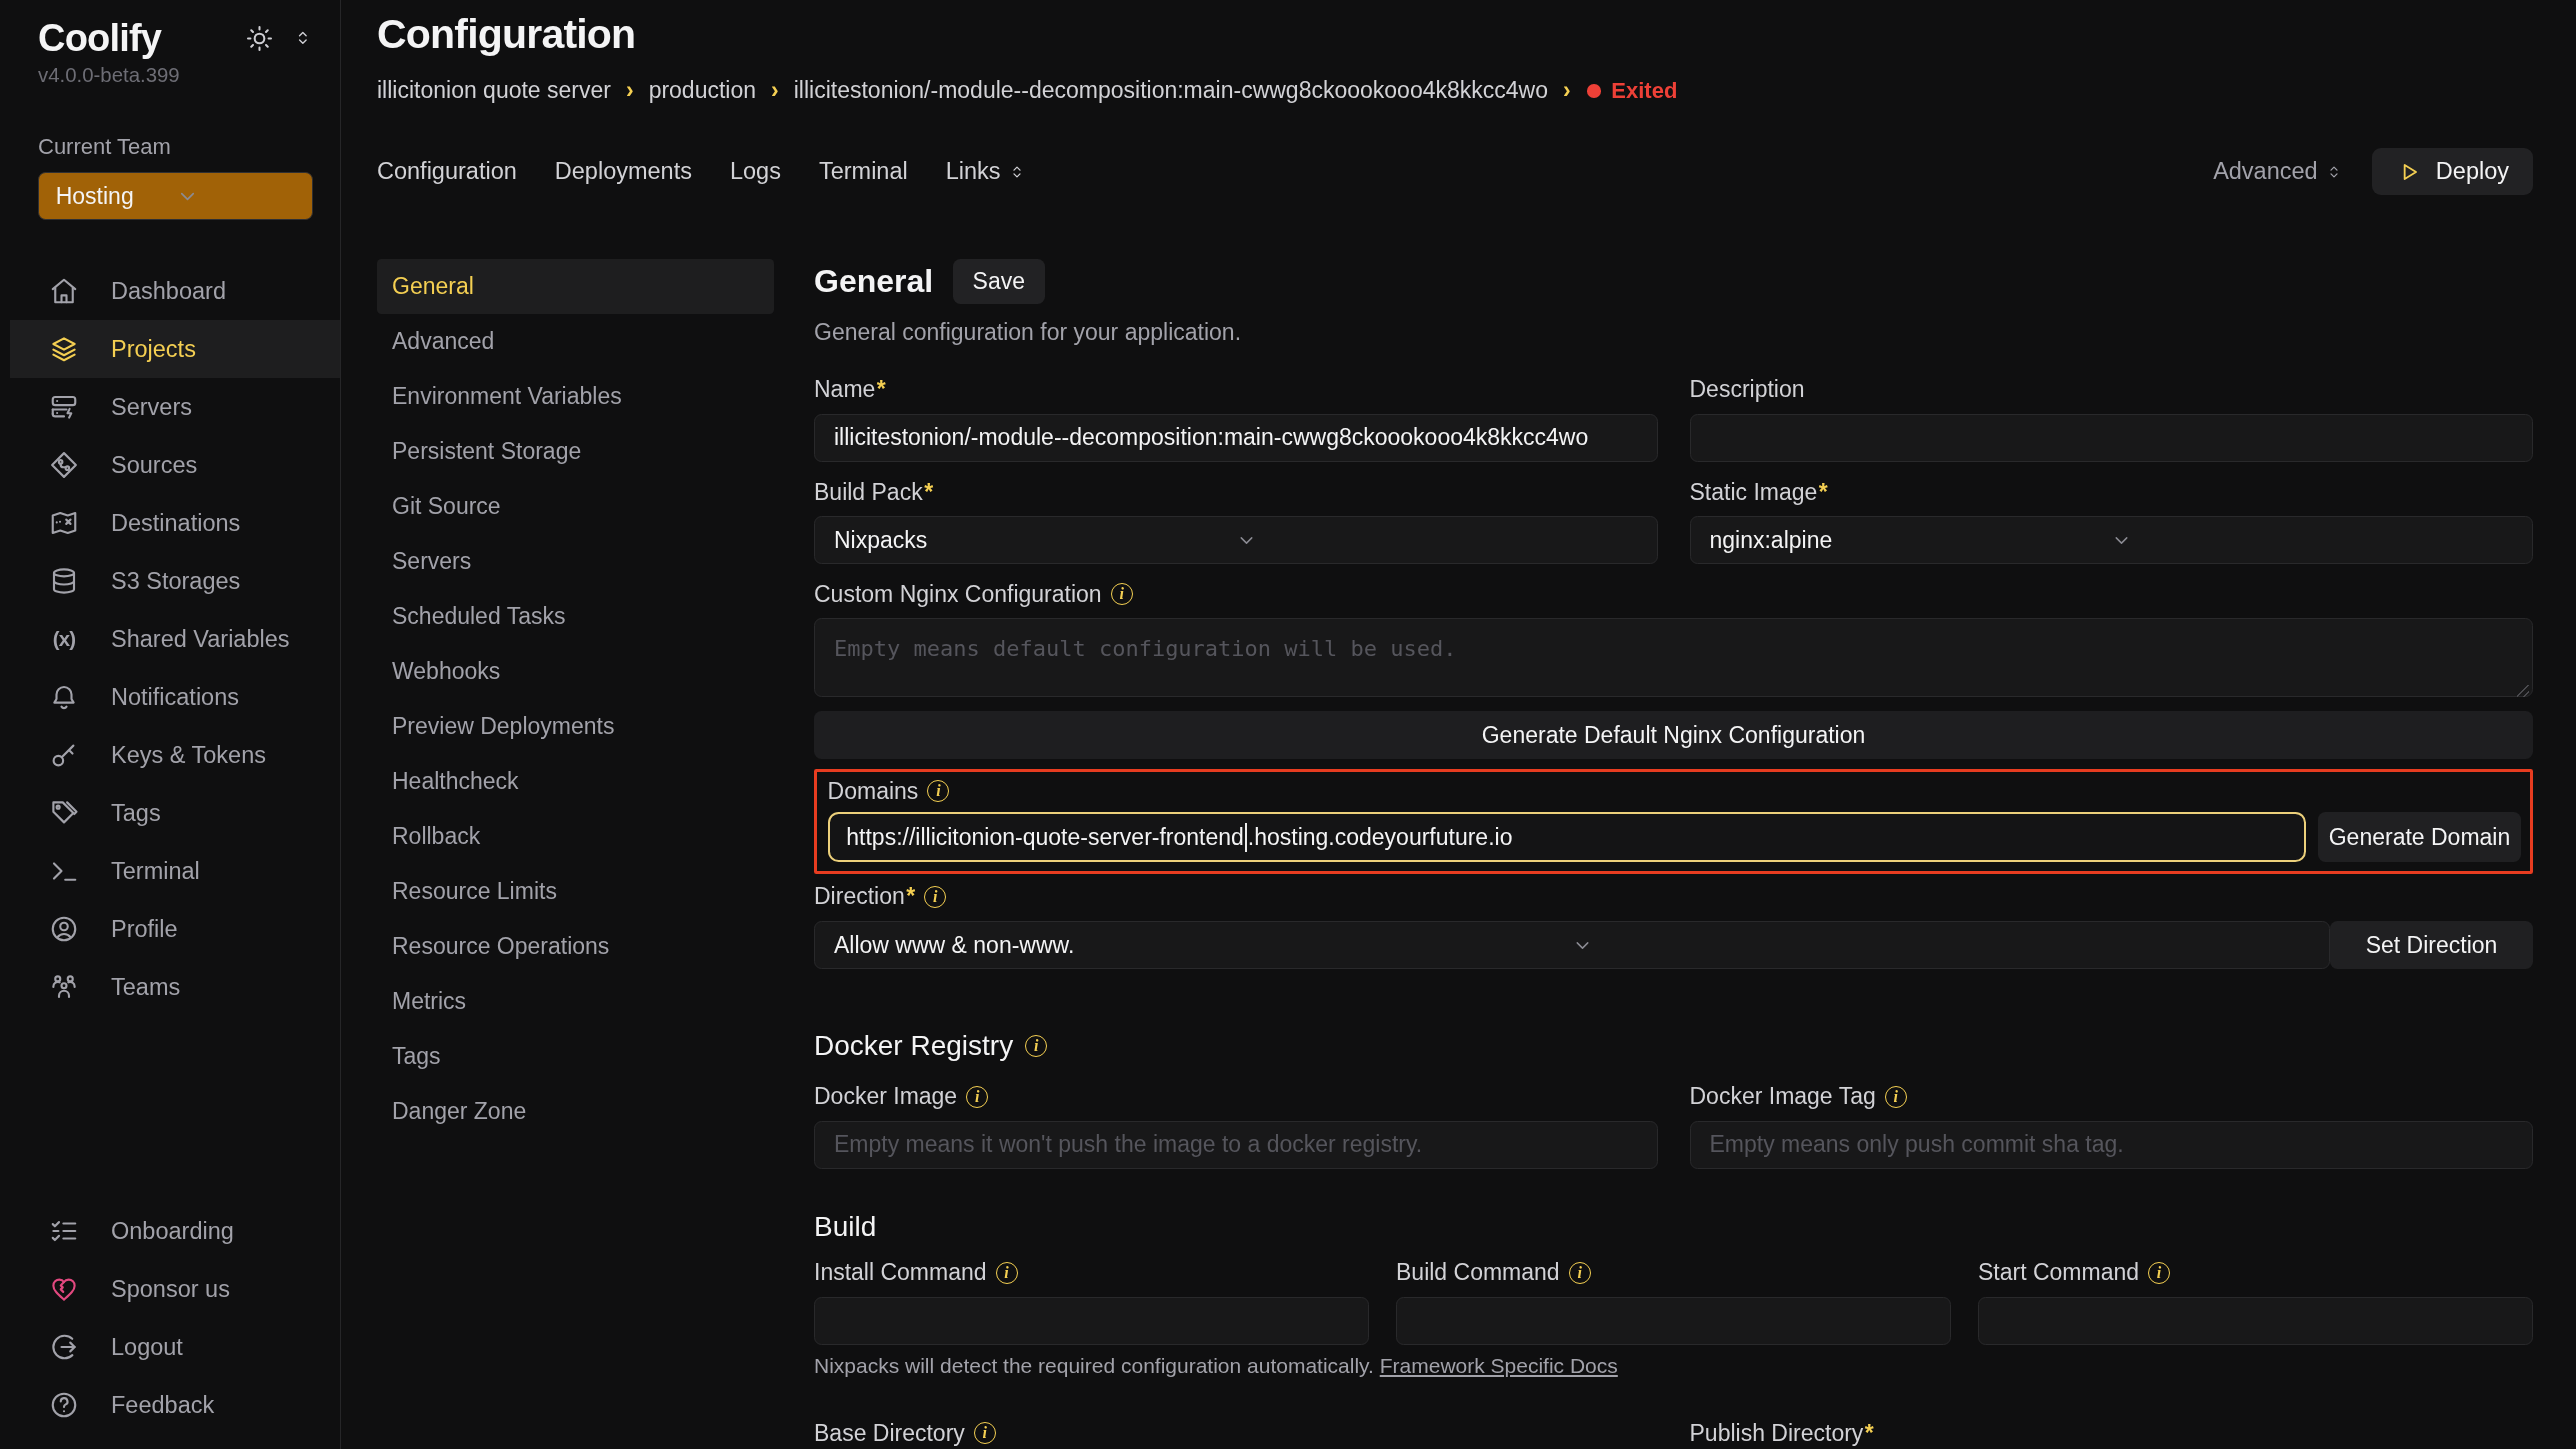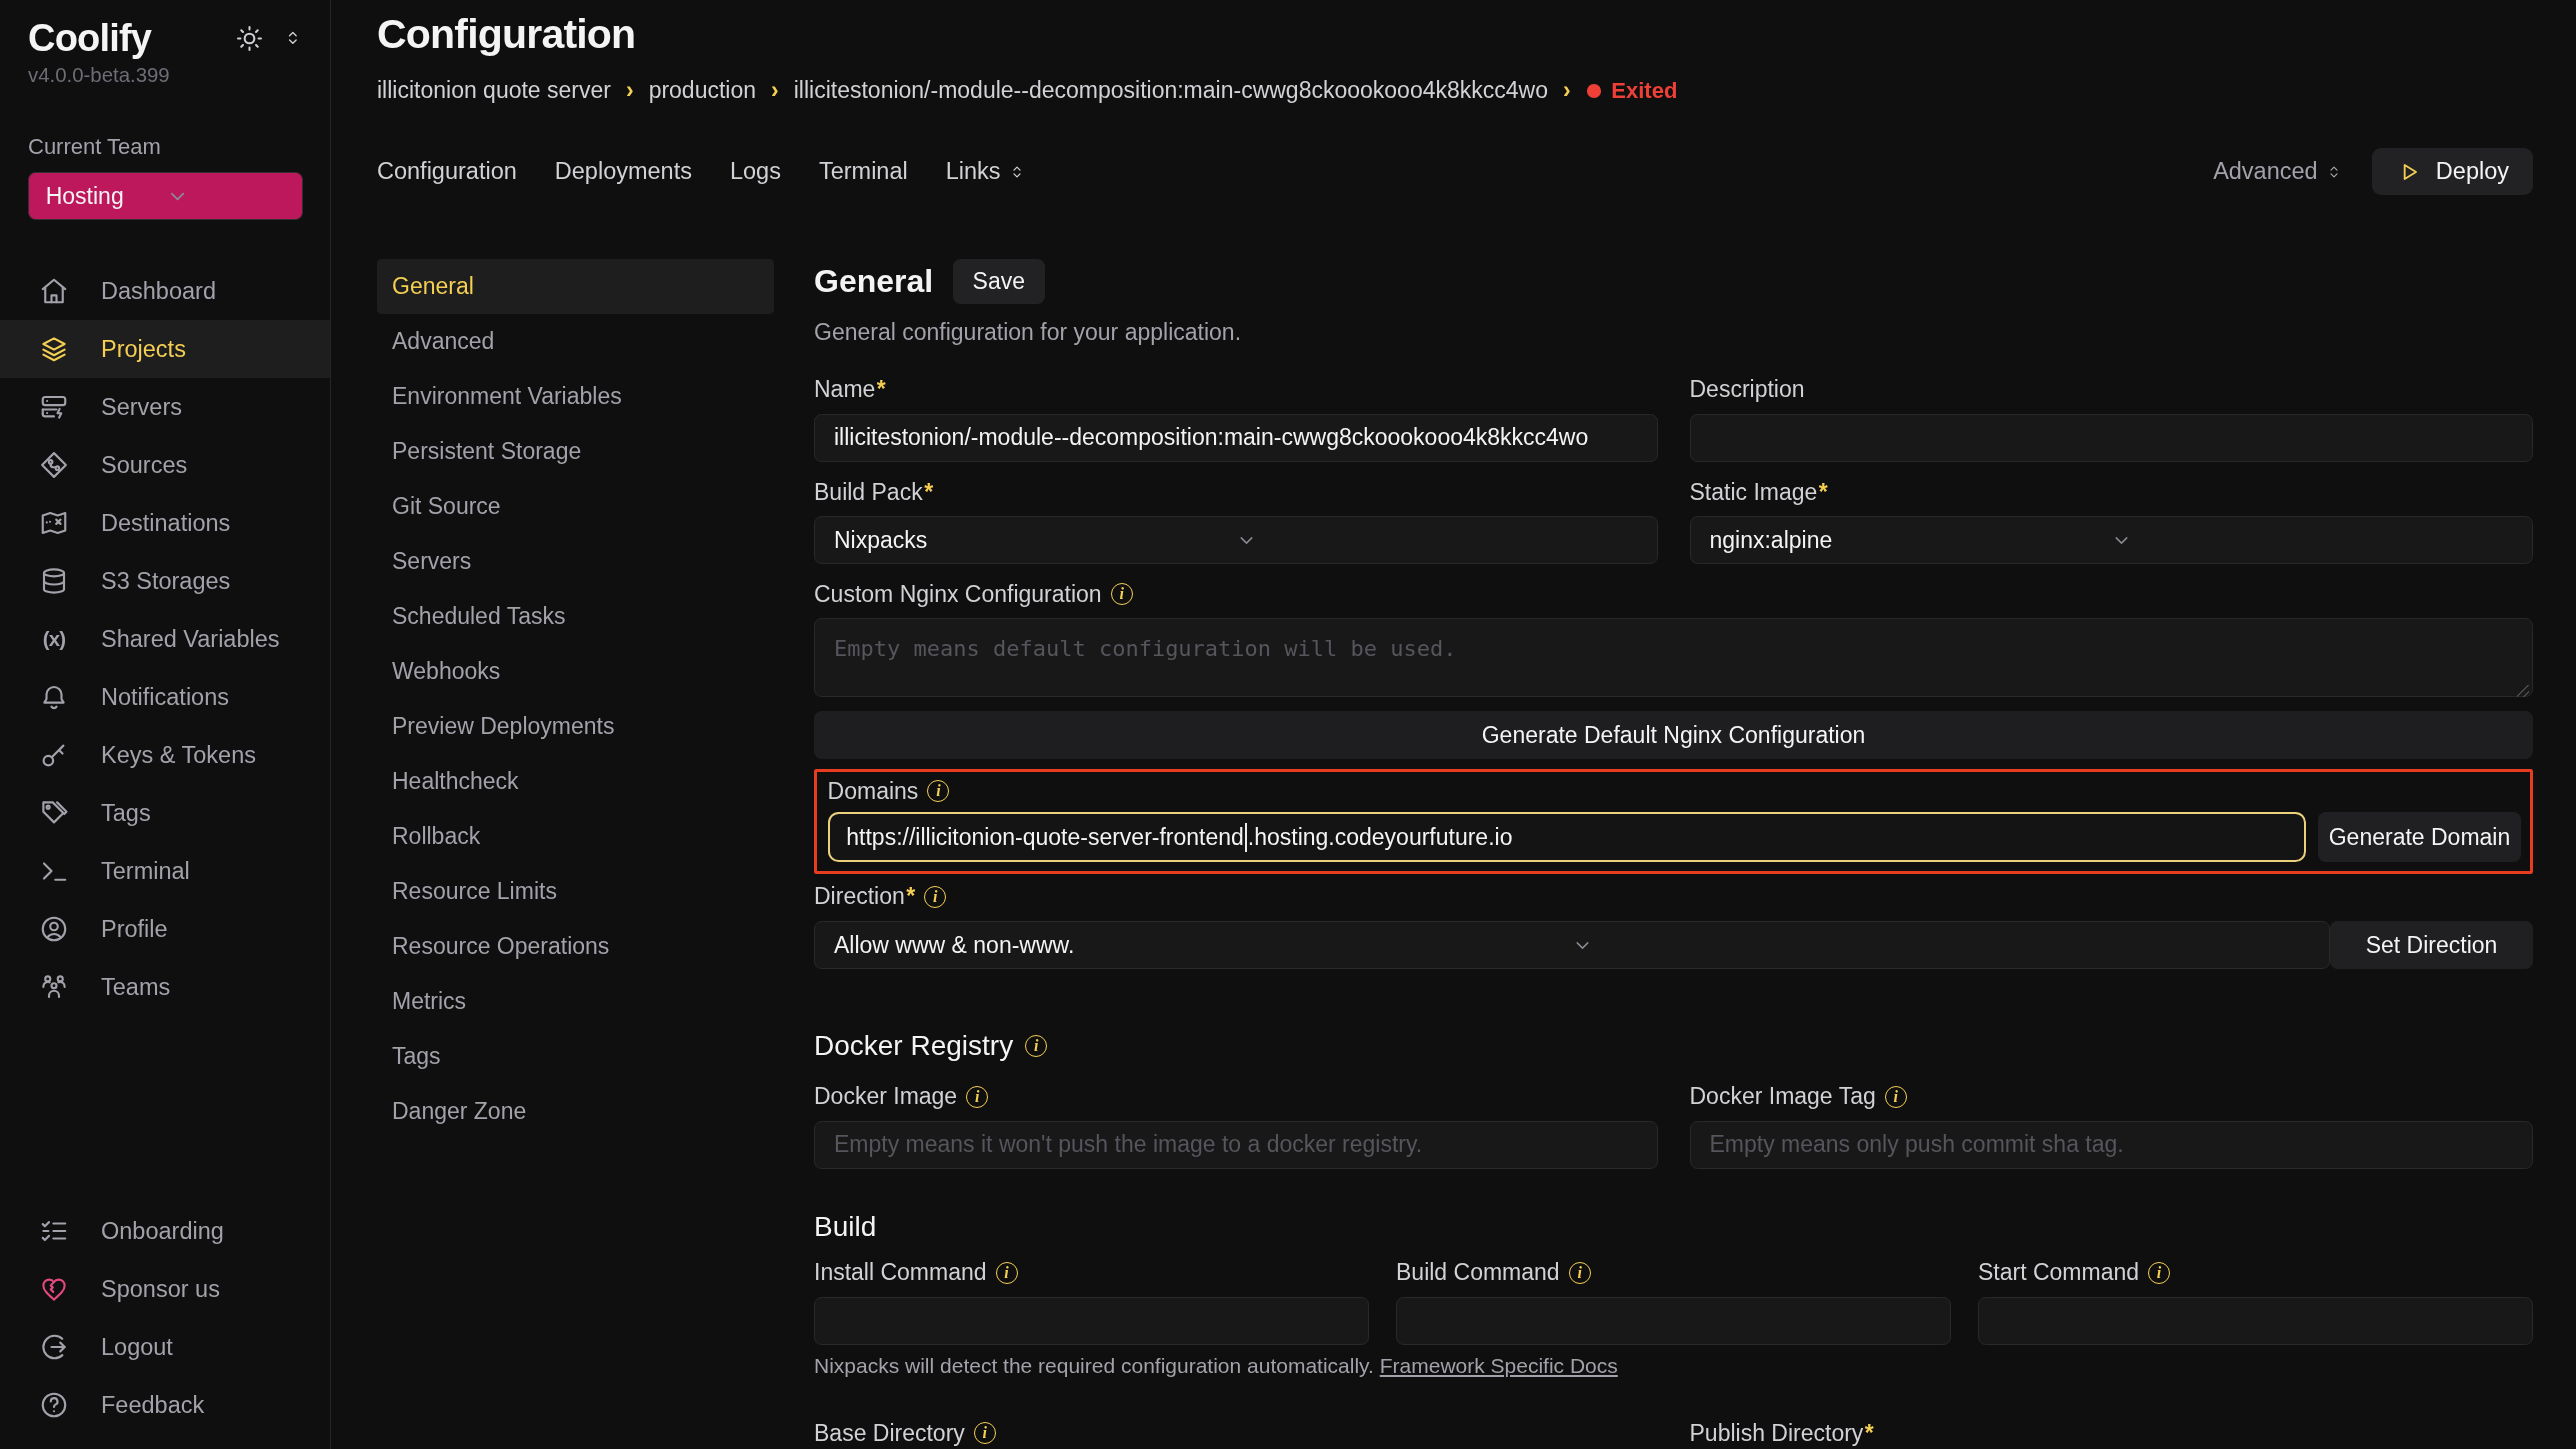--- a/index.html
+++ b/index.html
@@ -11,29 +11,29 @@
   *{box-sizing:border-box;margin:0;padding:0}
   html,body{background:var(--bg)}
   body{
     width:2576px;height:1449px;overflow:hidden;position:relative;
     font-family:"Liberation Sans","DejaVu Sans",sans-serif;color:var(--txt);
   }
   svg{display:block}
   .ic{stroke:currentColor;fill:none;stroke-width:1.7;stroke-linecap:round;stroke-linejoin:round}
 
   
-  .sidebar{position:absolute;left:0;top:0;bottom:0;width:331px;border-right:0.8px solid var(--border);
+  .sidebar{position:absolute;left:10px;top:0;bottom:0;width:331px;border-right:0.8px solid var(--border);
     display:flex;flex-direction:column;background:var(--bg)}
   .side-top{padding:16.7px 27px 0 28px}
   .logo-row{display:flex;align-items:center}
   .logo{font-size:38px;font-weight:800;letter-spacing:-0.8px;flex:1}
   .logo-icons{display:flex;align-items:center;gap:19.7px;color:#cfcfd4}
   .version{margin-top:4.5px;font-size:20.4px;color:var(--txt-4)}
   .team-label{margin-top:47px;font-size:22px;color:var(--txt-3)}
-  .team-select{margin-top:12px;height:48px;border:0.8px solid #2f2f32;border-radius:7.6px;background:#be185d;
+  .team-select{margin-top:12px;height:48px;border:0.8px solid #2f2f32;border-radius:7.6px;background:#a16207;
     display:flex;align-items:center;padding:0 16.7px;font-size:23px;color:var(--txt)}
   .team-select span{flex:1}
   .nav{margin-top:42px;display:flex;flex-direction:column}
   .nav-item{height:58px;display:flex;align-items:center;gap:32px;padding-left:39px;color:var(--txt-3);
     font-size:23.5px;cursor:pointer}
   .nav-item .nicon{width:30px;height:30px;display:flex;align-items:center;justify-content:center}
   .nav-item.active{background:var(--row-active);color:var(--accent)}
   .icon-text{font-weight:700;font-size:20.4px;letter-spacing:-0.8px;white-space:nowrap}
   .nav-footer{margin-top:auto;padding-bottom:15px}
   .pink{color:var(--pink)}

